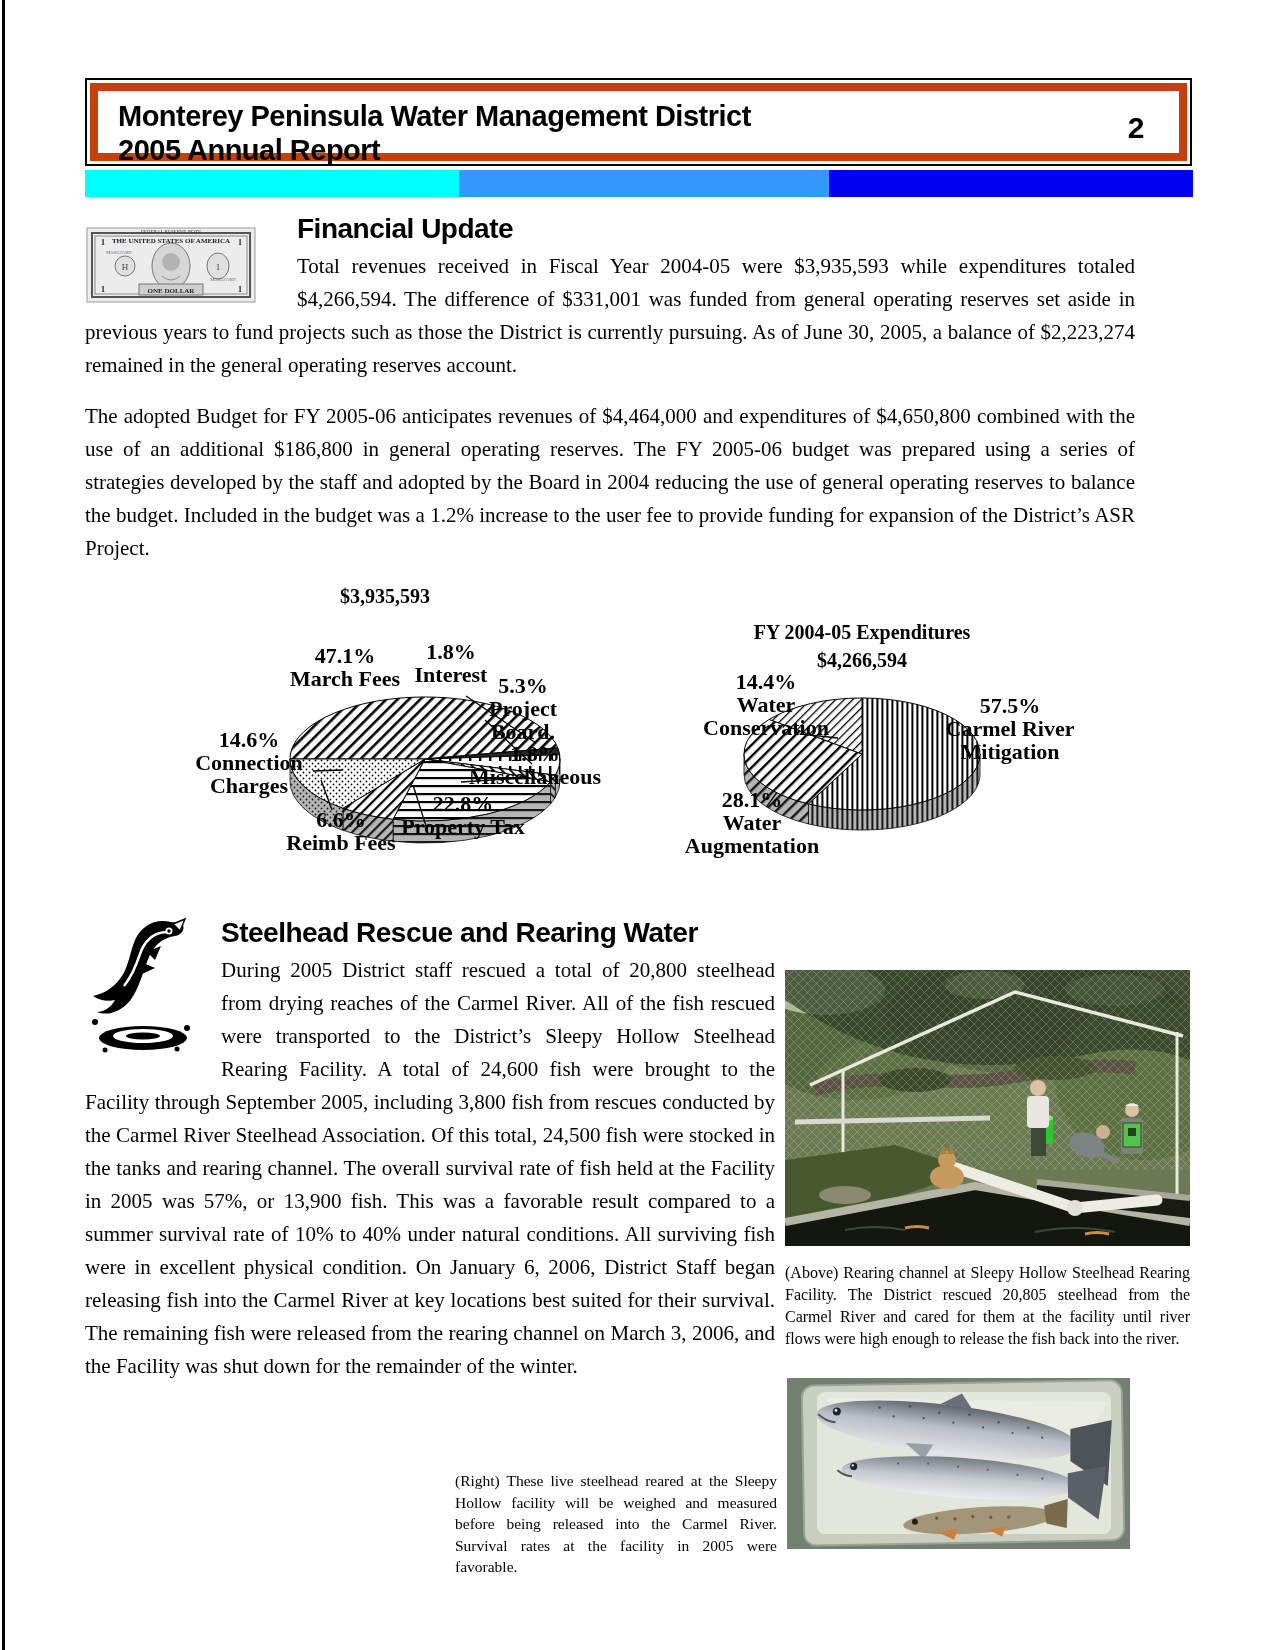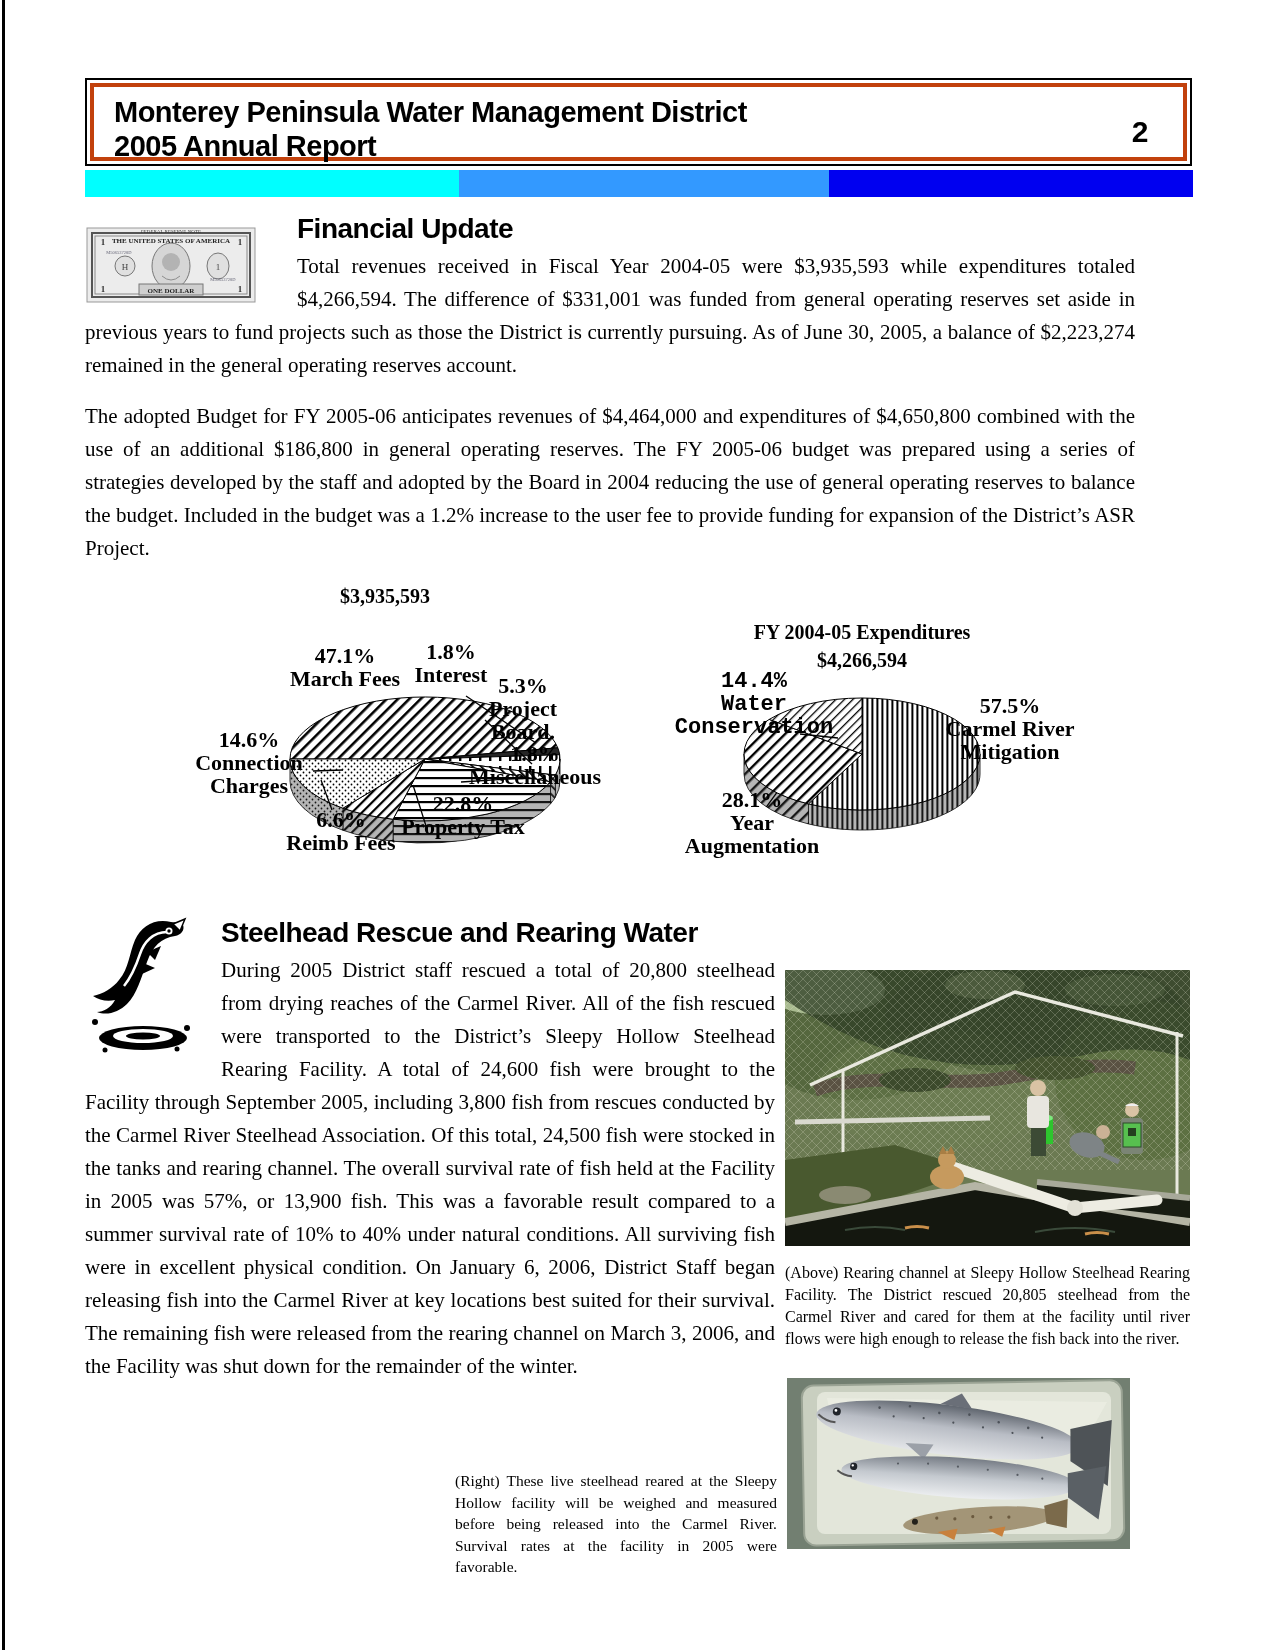--- a/index.html
+++ b/index.html
@@ -3,21 +3,21 @@
 <meta charset="utf-8">
 <style>
   html,body{margin:0;padding:0;background:#888;}
   .page{position:relative;width:1275px;height:1650px;background:#ffffff;overflow:hidden;
         font-family:"Liberation Serif",serif;color:#000;}
   .left-rule{position:absolute;left:2px;top:0;width:3px;height:1650px;background:#000;}
 
   
   .hdr-outer{position:absolute;left:85px;top:78px;width:1107px;height:88px;border:2px solid #000;
              background:#fff;box-sizing:border-box;padding:3px;}
-  .hdr-inner{width:100%;height:100%;border:4px solid #c2410c;box-sizing:border-box;position:relative;
+  .hdr-inner{width:100%;height:100%;border:8px solid #c2410c;box-sizing:border-box;position:relative;
              font-family:"Liberation Sans",sans-serif;font-weight:bold;letter-spacing:-0.5px;}
   .hdr-title{position:absolute;left:20px;top:8px;font-size:29px;line-height:34px;}
   .hdr-page{position:absolute;right:35px;bottom:8px;font-size:30px;}
 
   
   .colorbar{position:absolute;left:85px;top:170px;width:1108px;height:27px;display:flex;}
   .colorbar div{height:100%;}
 
   
   .bodytext{font-size:21px;line-height:33px;text-align:justify;}
@@ -209,23 +209,23 @@
         <path d="M232,172 L178.43,221.9 A118,56 0 0 1 139.22,137.4 Z" fill="url(#c2-diag)" stroke="#000" stroke-width="1"></path>
         <path d="M232,172 L139.22,137.4 A118,56 0 0 1 232,116 Z" fill="url(#c2-fdiag)" stroke="#000" stroke-width="1"></path>
         <line x1="170" y1="152" x2="208" y2="156" stroke="#000" stroke-width="1.3"></line>
       </svg>
   <div class="pie-label" style="left: 300px; top: 112px; width: 160px;">
         <div>57.5%</div>
         <div>Carmel River Mitigation</div>
       </div>
       <div class="pie-label" style="left: 37px; top: 206px; width: 170px;">
         <div>28.1%</div>
-        <div>Year Augmentation</div>
-      </div>
-      <div class="pie-label" style="left: 34px; top: 88px; width: 180px; font-family: Liberation Mono, monospace;">
+        <div>Water Augmentation</div>
+      </div>
+      <div class="pie-label" style="left: 46px; top: 88px; width: 180px;">
         <div>14.4%</div>
         <div>Water Conservation</div>
       </div>
     </div>
 
   <div class="steelhead">
     <svg class="fish-float" viewBox="0 0 118 140">
       <path d="M86,6 C70,2 56,10 50,24 C44,38 44,52 34,64 C28,72 18,78 8,80 C14,84 22,86 30,84 C26,92 18,96 12,96 C22,100 34,96 42,88 C52,78 56,62 62,46 C68,30 76,22 90,20 C96,19 100,14 98,9 C94,5 90,7 86,6 Z" fill="#000"></path>
       <path d="M88,8 L100,3 L95,15 Z" fill="#fff" stroke="#000" stroke-width="1.5"></path>
       <circle cx="84" cy="15" r="3.5" fill="#fff"></circle>

